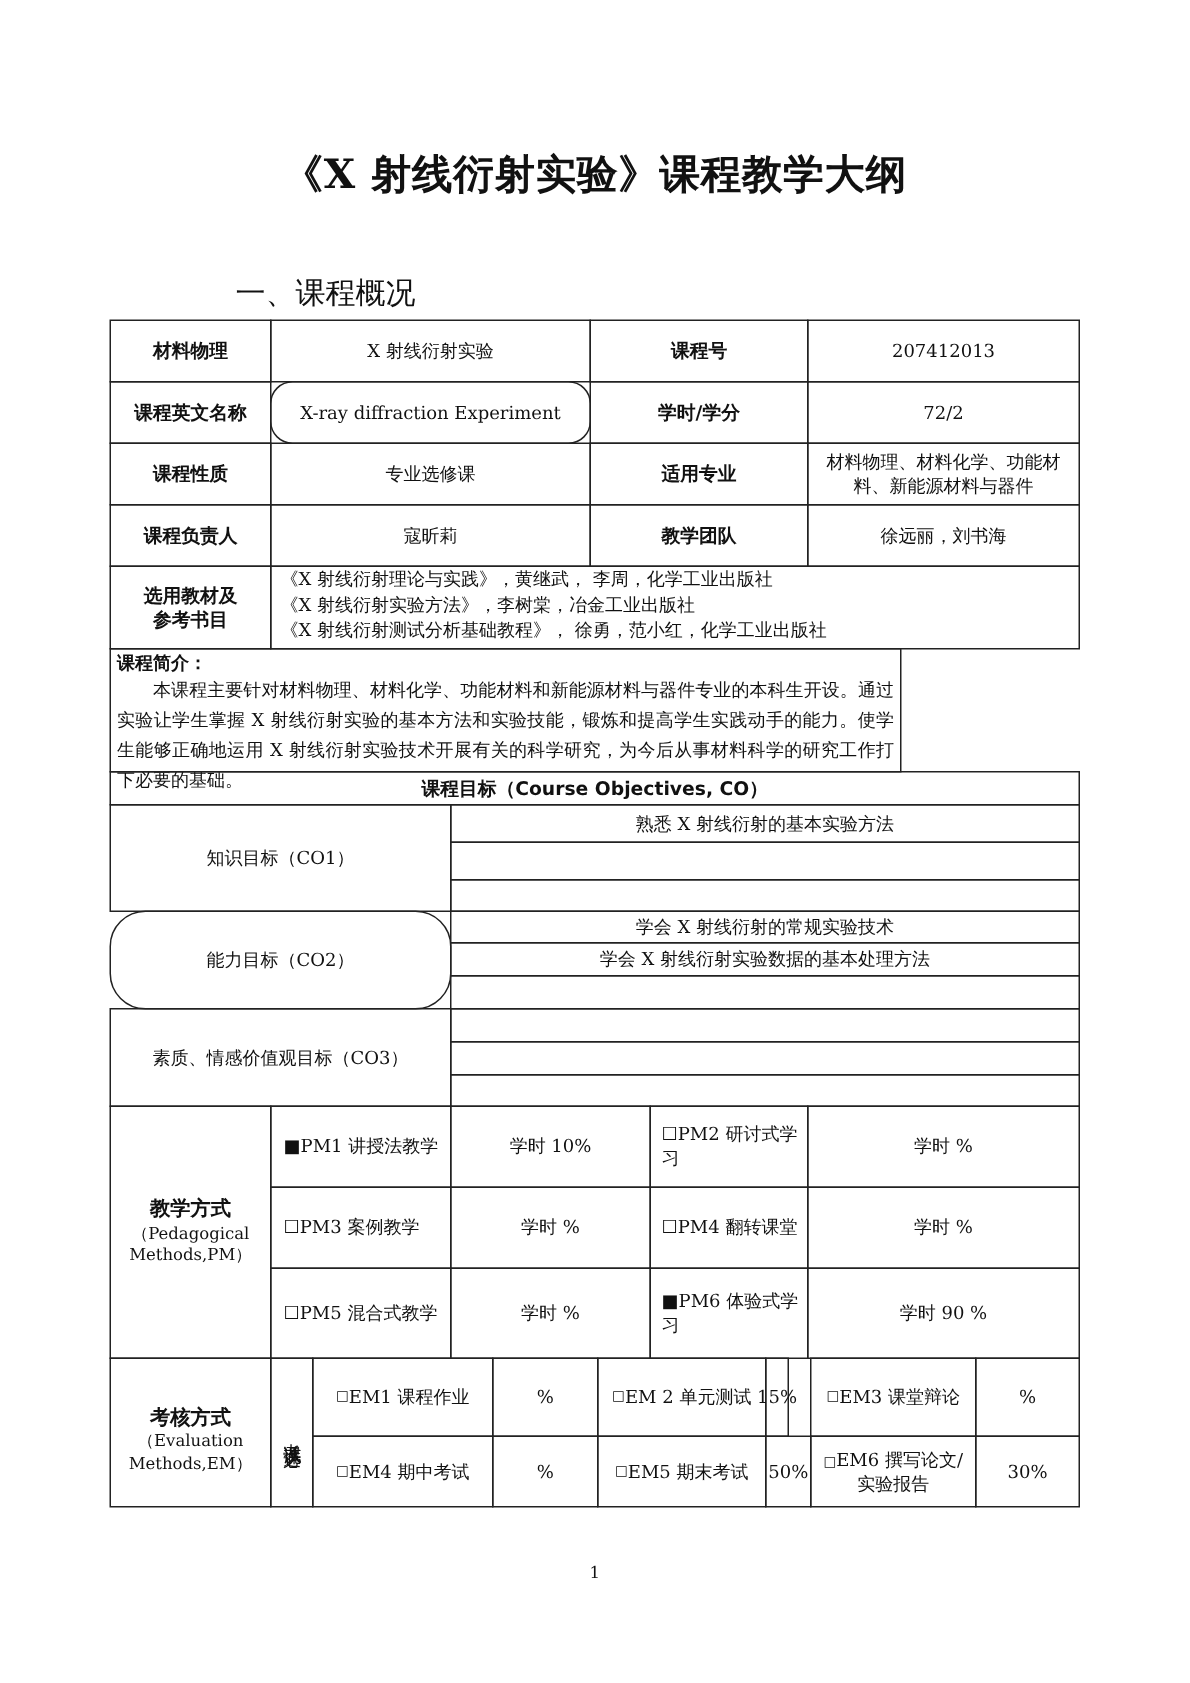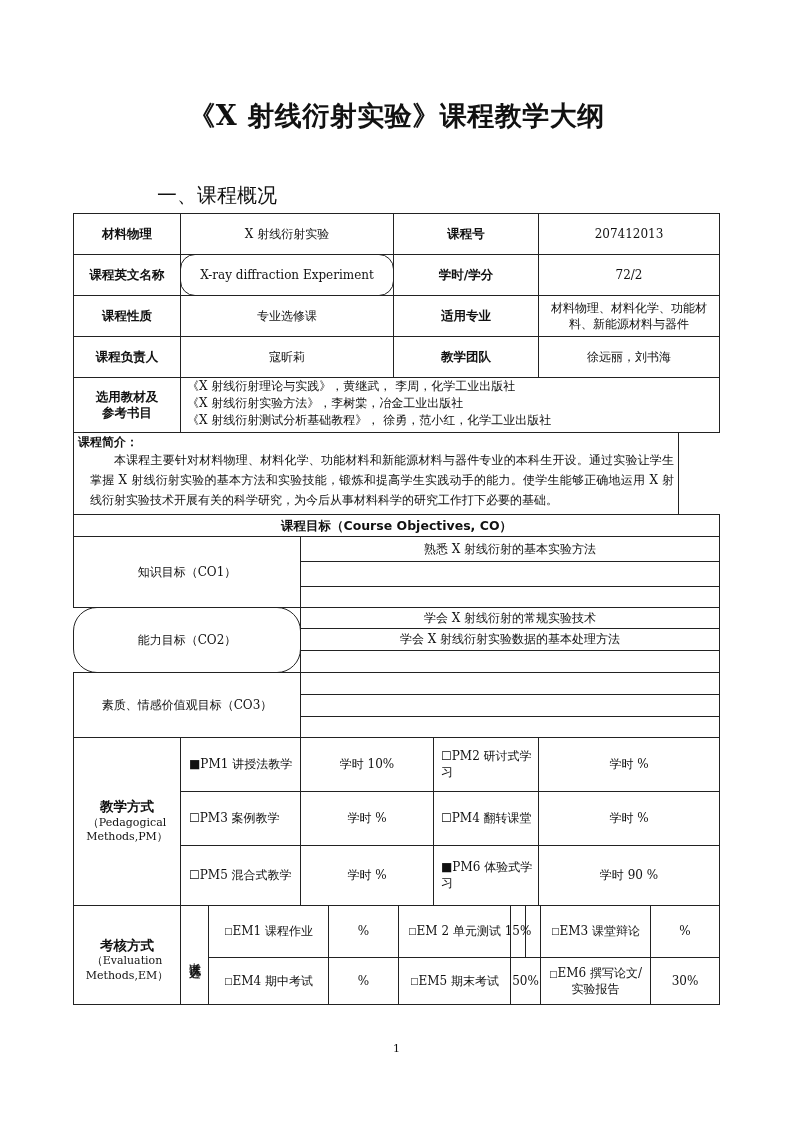--- a/index.html
+++ b/index.html
@@ -12,21 +12,21 @@
              font-family:"DejaVu Sans","Liberation Sans",sans-serif; }
   .cell { position:absolute; box-sizing:border-box; border:1px solid #222;
           display:flex; align-items:center; justify-content:center; text-align:center;
           font-size:12px; line-height:1.4; padding:0 3px; }
   .b { font-weight:bold; font-family:"DejaVu Sans","Liberation Sans",sans-serif; font-size:12.5px; }
   .left { justify-content:flex-start; text-align:left; }
   .col { flex-direction:column; }
   .intro { position:absolute; box-sizing:border-box; border:1px solid #222; font-size:12px;
            line-height:20px; padding:1px 4px; }
   .intro .head { font-weight:bold; font-family:"DejaVu Sans","Liberation Sans",sans-serif; line-height:16px; }
-  .intro .body { text-indent:2em; text-align:justify;margin-left:12px; }
+  .intro .body { text-indent:2em; text-align:justify; }
   .small { font-size:11px; }
   .pagenum { left:0; width:793px; top:1042px; text-align:center; font-size:11px; }
   .vtext { writing-mode:vertical-rl; text-orientation:upright; letter-spacing:1px; font-size:12px; }
 </style>
 </head>
 <body>
 
 <div class="abs title">《X 射线衍射实验》课程教学大纲</div>
 <div class="abs section">一、课程概况</div>
 
@@ -56,21 +56,21 @@
     <span>选用教材及</span>
     <span>参考书目</span>
   </div>
   <div class="cell left col" style="left:180px;top:377px;width:540px;height:56px;align-items:flex-start;line-height:17px;padding-left:6px;">
     <span>《X 射线衍射理论与实践》，黄继武， 李周，化学工业出版社</span>
     <span>《X 射线衍射实验方法》，李树棠，冶金工业出版社</span>
     <span>《X 射线衍射测试分析基础教程》， 徐勇，范小红，化学工业出版社</span>
   </div>
 </div>
 
-<div class="intro" style="left:73px;top:432px;width:606px;height:83px;">
+<div class="intro" style="left:73px;top:432px;width:528px;height:83px;">
   <div class="head">课程简介：</div>
   <div class="body">本课程主要针对材料物理、材料化学、功能材料和新能源材料与器件专业的本科生开设。通过实验让学生掌握 X 射线衍射实验的基本方法和实验技能，锻炼和提高学生实践动手的能力。使学生能够正确地运用 X 射线衍射实验技术开展有关的科学研究，为今后从事材料科学的研究工作打下必要的基础。</div>
 </div>
 
 <div>
   <div class="cell b" style="left:73px;top:514px;width:647px;height:23px;">课程目标（Course Objectives, CO）</div>
 
   <div class="cell" style="left:73px;top:536px;width:228px;height:72px;">知识目标（CO1）</div>
   <div class="cell" style="left:300px;top:536px;width:420px;height:26px;">熟悉 X 射线衍射的基本实验方法</div>
   <div class="cell" style="left:300px;top:561px;width:420px;height:26px;"></div>

